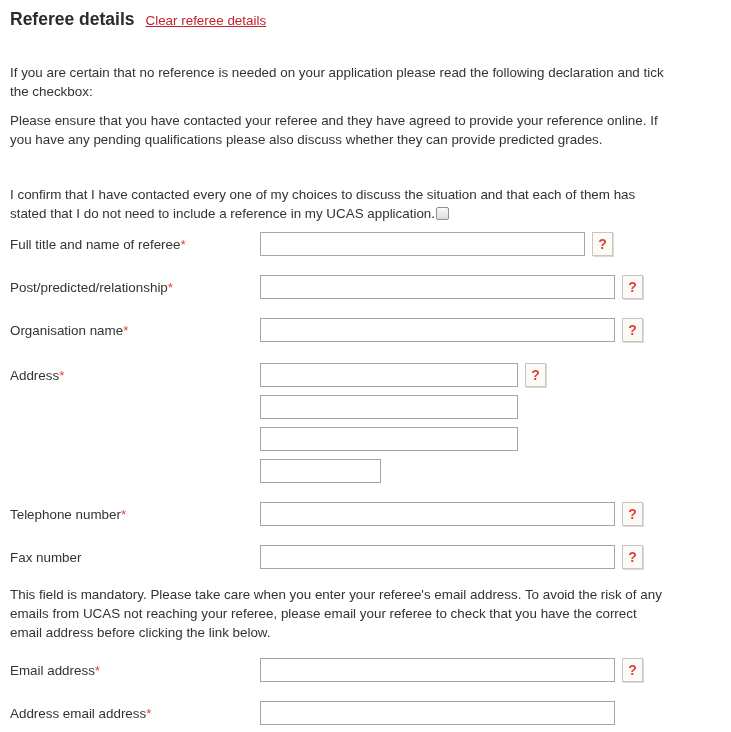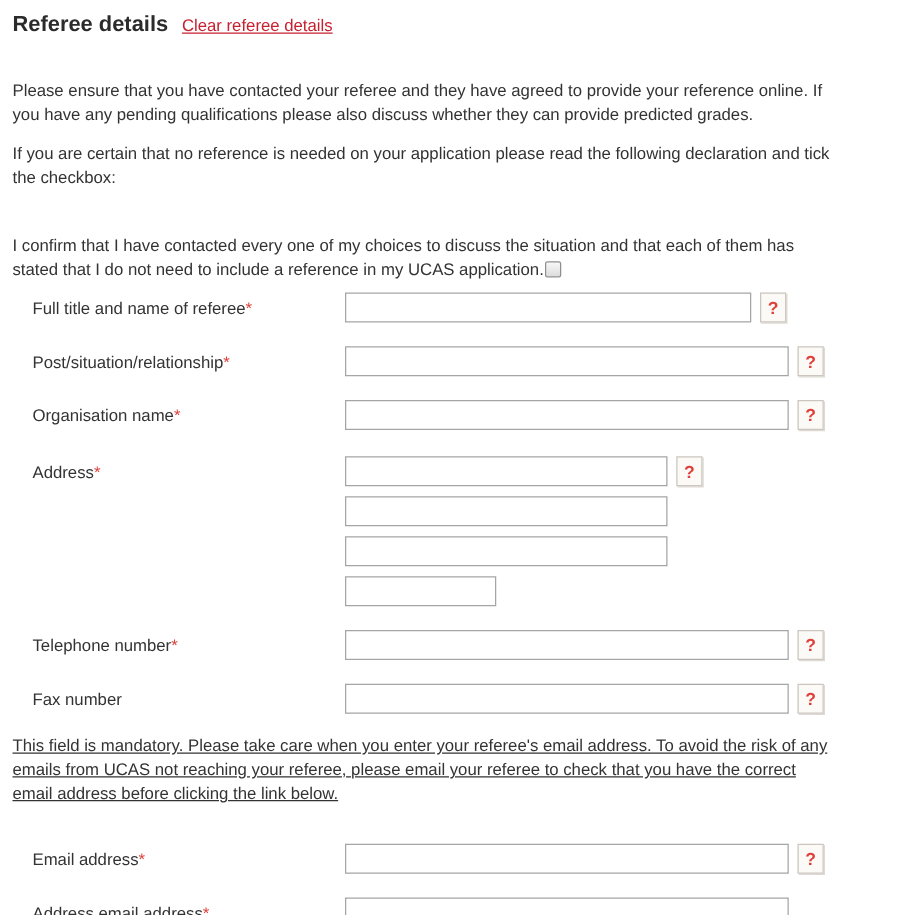--- a/index.html
+++ b/index.html
@@ -12,31 +12,31 @@
   .container { box-sizing: border-box; padding: 10px 9px 0 10px; width: 700px; }
 
   .header { display: flex; align-items: baseline; margin: 0 0 33px 0; }
   .page-title { font-size: 17.5px; font-weight: bold; color: #2b2b2b; margin: 0 11px 0 0; }
   .clear-link { color: #c7202f; font-size: 13.4px; cursor: pointer; }
 
   .body-text { margin: 0; white-space: pre-line; }
   .mb12 { margin-bottom: 12px; }
   .mb10 { margin-bottom: 10px; }
   .mb9  { margin-bottom: 9px; margin-top: 36px; }
-  .mb16 { margin-bottom: 31px; text-decoration: underline; }
+  .mb16 { margin-bottom: 16px; }
 
   .decl-cb {
     -webkit-appearance: none; appearance: none;
     width: 13px; height: 13px; box-sizing: border-box;
     border: 1px solid #8f8f8f; border-radius: 2px;
     background: linear-gradient(#f8f8f8, #dcdcdc);
     margin: 0 0 0 1px; vertical-align: -2px; cursor: pointer;
   }
 
-  .form-row { display: flex; align-items: flex-start; margin-bottom: 19px; margin-left: 16px; }
+  .form-row { display: flex; align-items: flex-start; margin-bottom: 19px; }
   .form-row.mbrow21 { margin-bottom: 21px; }
   .form-row.mbrow16 { margin-bottom: 16px; }
   .field-label { flex: 0 0 250px; width: 250px; padding-top: 3px; color: #333; }
   .req { color: #e0403a; }
 
   .txt {
     height: 24px; box-sizing: border-box;
     border: 1px solid #a5a5a5; border-radius: 0;
     background: #fff; padding: 0 5px;
     font-family: "Liberation Sans", sans-serif; font-size: 13px; color: #333;
@@ -67,37 +67,37 @@
 </head>
 <body>
 
 <div class="container">
 
   <div class="header">
     <h1 class="page-title">Referee details</h1>
     <a href="#" class="clear-link">Clear referee details</a>
   </div>
 
+  <p class="body-text mb10">If you are certain that no reference is needed on your application please read the following declaration and tick
+the checkbox:</p>
+
   <p class="body-text mb12">Please ensure that you have contacted your referee and they have agreed to provide your reference online. If
 you have any pending qualifications please also discuss whether they can provide predicted grades.</p>
-
-  <p class="body-text mb10">If you are certain that no reference is needed on your application please read the following declaration and tick
-the checkbox:</p>
 
   <p class="body-text mb9"><span>I confirm that I have contacted every one of my choices to discuss the situation and that each of them has
 stated that I do not need to include a reference in my UCAS application.</span><input type="checkbox" class="decl-cb" style=""></p>
 
   <div class="form-row">
     <div class="field-label"><span>Full title and name of referee</span><span class="req">*</span></div>
     <input type="text" class="txt w-name" value="" style="">
     <button type="button" class="help">?</button>
   </div>
 
   <div class="form-row">
-    <div class="field-label"><span>Post/situation/relationship</span><span class="req">*</span></div>
+    <div class="field-label"><span>Post/predicted/relationship</span><span class="req">*</span></div>
     <input type="text" class="txt w-std" value="" style="">
     <button type="button" class="help">?</button>
   </div>
 
   <div class="form-row mbrow21">
     <div class="field-label"><span>Organisation name</span><span class="req">*</span></div>
     <input type="text" class="txt w-std" value="" style="">
     <button type="button" class="help">?</button>
   </div>
 

